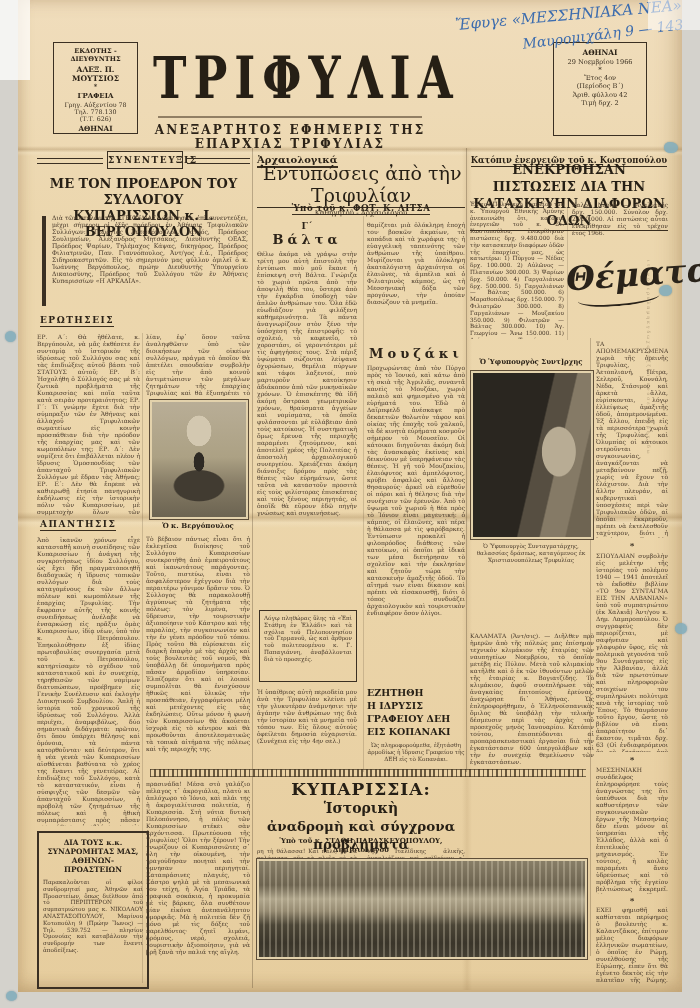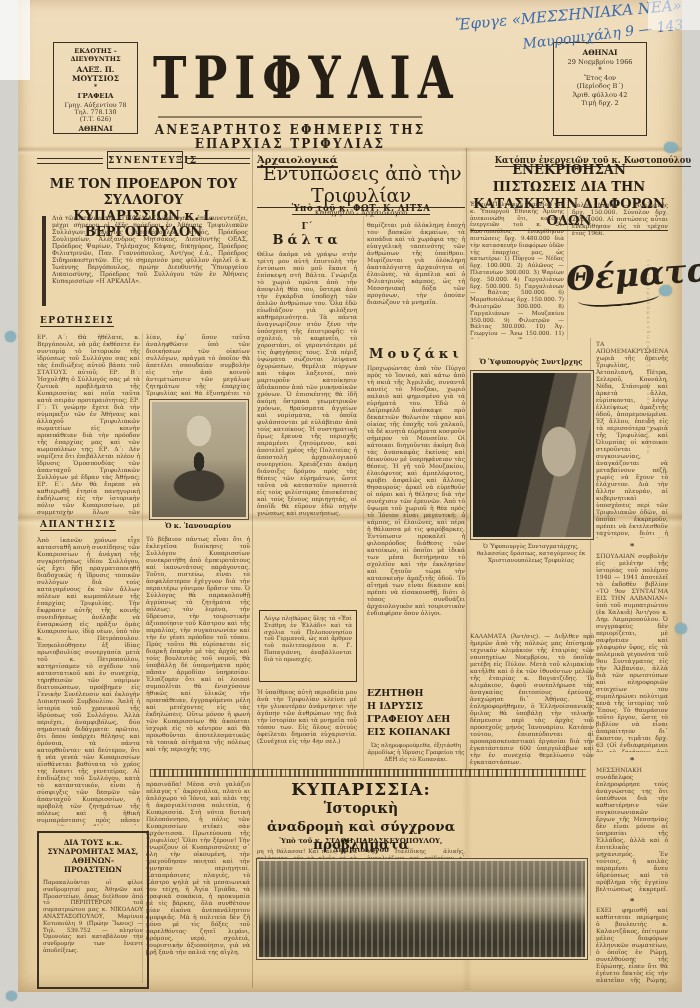--- a/index.html
+++ b/index.html
@@ -107,21 +107,21 @@
     <div class="b ink ctr" style="font-size:7.4px;line-height:9px;">
       <span>ΔΙΑ ΤΟΥΣ κ.κ.</span><br>
       <span>ΣΥΝΔΡΟΜΗΤΑΣ ΜΑΣ,</span><br>
       <span>ΑΘΗΝΩΝ-ΠΡΟΑΣΤΕΙΩΝ</span>
     </div>
     <div class="t2" style="margin-top:5px;height:104px;">Παρακαλοῦνται οἱ φίλοι συνδρομηταί μας, Ἀθηνῶν καὶ Προαστείων, ὅπως διέλθουν ἀπὸ τὸ ΠΕΡΙΠΤΕΡΟΝ τοῦ συμπατριώτου μας κ. ΝΙΚΟΛΑΟΥ ΑΝΑΣΤΑΣΟΠΟΥΛΟΥ, Μαρίνου Κοτοπούλη 9 (Πρώην Ἴωνος) — Τηλ. 539.752 — πλησίον Ὁμονοίας καὶ καταβάλουν τὴν συνδρομήν των ἔναντι ἀποδείξεως.</div>
   </div>
 
   <div class="c t" style="left:128px;top:333px;width:104px;height:63px;">λίαν, ἐφ᾽ ὅσον ταῦτα ἀναληφθῶσιν ὑπὸ τῶν διοικήσεων τῶν οἰκείων συλλόγων, πράγμα τὸ ὁποῖον θὰ ἀπετέλει σπουδαίαν συμβολὴν εἰς τὴν ἀπὸ κοινοῦ ἀντιμετώπισιν τῶν μεγάλων ζητημάτων τῆς ἐπαρχίας Τριφυλίας καὶ θὰ ἐξυπηρέτει τὸ κοινὸν συμφέρον ὅλων τῶν ἀποδήμων.</div>
   <div class="c photo-frame portrait" style="left:131px;top:399px;width:98px;height:119px;"></div>
-  <div class="c b ctr ink" style="left:128px;top:521px;width:104px;font-size:7px;">Ὁ κ. Ἰανουαρίου</div>
+  <div class="c b ctr ink" style="left:128px;top:521px;width:104px;font-size:7px;">Ὁ κ. Βεργόπουλος</div>
   <div class="c t" style="left:128px;top:535px;width:104px;height:230px;">Τὸ βέβαιον πάντως εἶναι ὅτι ἡ ἐκλεγεῖσα διοίκησις τοῦ Συλλόγου Κυπαρισσίων συνεκροτήθη ἀπὸ ἐμπειροτάτους καὶ ἱκανωτάτους παράγοντας. Τοῦτο, πιστεύω, εἶναι τὸ ἀσφαλέστερον ἐχέγγυον διὰ τὴν περαιτέρω γόνιμον δρᾶσιν του. Ὁ Σύλλογος θὰ παρακολουθῇ ἀγρύπνως τὰ ζητήματα τῆς πόλεως: τὸν λιμένα, τὴν ὕδρευσιν, τὴν τουριστικὴν ἀξιοποίησιν τοῦ Κάστρου καὶ τῆς παραλίας, τὴν συγκοινωνίαν καὶ τὴν ἐν γένει πρόοδον τοῦ τόπου. Πρὸς τοῦτο θὰ εὑρίσκεται εἰς διαρκῆ ἐπαφὴν μὲ τὰς ἀρχὰς καὶ τοὺς βουλευτὰς τοῦ νομοῦ, θὰ ὑποβάλλῃ δὲ ὑπομνήματα πρὸς πᾶσαν ἁρμοδίαν ὑπηρεσίαν. Ἐλπίζομεν ὅτι καὶ οἱ λοιποὶ συμπολῖται θὰ ἐνισχύσουν ἠθικῶς καὶ ὑλικῶς τὴν προσπάθειαν, ἐγγραφόμενοι μέλη καὶ μετέχοντες εἰς τὰς ἐκδηλώσεις. Οὕτω μόνον ἡ φωνὴ τῶν Κυπαρισσίων θὰ ἀκούεται ἰσχυρὰ εἰς τὸ κέντρον καὶ θὰ προωθοῦνται ἀποτελεσματικῶς τὰ τοπικὰ αἰτήματα τῆς πόλεως καὶ τῆς περιοχῆς της.</div>
   <div class="c t" style="left:128px;top:780px;width:104px;height:206px;">πρασινάδα! Μέσα στὸ γαλάζιο πέλαγος τ᾽ ἀκρογιάλια, πλατὺ κι ἁπλόχωρο τὸ Ἰόνιο, καὶ πλάι της ἡ ἀκρογιαλίτισσα πολιτεία, ἡ Κυπαρισσία. Στὴ νότια δυτικὴ Πελοπόννησο, ἡ πόλις τῶν Κυπαρισσίων στέκει σὰν ἀρχόντισσα. Πρωτεύουσα τῆς Τριφυλίας! Ὅλοι τὴν ξέρουν! Τὴν γνωρίζουν οἱ Κυπαρισσιῶτες σ᾽ ὅλη τὴν οἰκουμένη, τὴν τραγούδησαν ποιηταὶ καὶ τὴν ὕμνησαν περιηγηταί. Καταπράσινες πλαγιές, τὸ Κάστρο ψηλὰ μὲ τὰ μεσαιωνικά του τείχη, ἡ Ἁγία Τριάδα, τὰ γραφικὰ σοκάκια, ἡ προκυμαία μὲ τὶς βάρκες, ὅλα συνθέτουν μίαν εἰκόνα ἀνεπανάληπτου ὀμορφιᾶς. Μὰ ἡ πολιτεία δὲν ζῆ μόνο μὲ τὶς δόξες τοῦ παρελθόντος· ζητεῖ λιμάνι, δρόμους, νερό, σχολειά, τουριστικὴν ἀξιοποίησιν, γιὰ νὰ βρῆ ξανὰ τὴν παλιά της αἴγλη.</div>
 
   <div class="c" style="left:239px;top:148px;">
     <span class="b ink" style="font-size:10px;border-bottom:2px solid #3a2f20;padding-bottom:1px;">Ἀρχαιολογικά</span>
   </div>
   <div class="c ctr" style="left:239px;top:162px;width:208px;text-decoration:underline;">
     <span class="u hl" style="font-size:19px;">Ἐντυπώσεις ἀπὸ τὴν Τριφυλίαν</span>
   </div>
   <div class="c ctr" style="left:239px;top:196px;width:208px;">
@@ -156,21 +156,21 @@
   <div class="c ctr hl" style="left:237px;top:780px;width:212px;line-height:18px;">
     <span class="b" style="font-size:17px;letter-spacing:1px;">ΚΥΠΑΡΙΣΣΙΑ:</span>
     <span class="b" style="font-size:14px;">Ἱστορικὴ</span><br>
     <span class="b" style="font-size:13.5px;">ἀναδρομὴ καὶ σύγχρονα</span><br>
     <span class="b" style="font-size:13.5px;">προβλήματα</span>
   </div>
   <div class="c t2" style="left:239px;top:848px;width:100px;height:28px;">ρη τὴ θάλασσα! Καὶ πάλι, μὲ τὰ πελάγιστα, τῆς τὰ πλοῖα μὲ τὰ γαλανά, καθαρὰ νερά της! Τῆς οἱ ἀπέραντες πευκάδες κι ἡ ἀμμουδιά της! Τὰ χιλιόχρωμα πλάτη κι ἡ δαντέλα της!</div>
   <div class="c t2" style="left:349px;top:848px;width:98px;height:28px;">τῆς Ἰταλίδικης ἁλικῆς, ἀγκαλιάζουν καὶ χαϊδεύουν τ᾽ ἀπαρχαιωμένα φρύδια τοῦ ἀπέραντου Κάστρου τῆς, ποὺ κρίνουνε δῶθε καὶ κεῖθε. Μέχρι (Συνέχεια εἰς τὴν 2αν σελ.)</div>
   <div class="c photo-frame panorama" style="left:238px;top:858px;width:330px;height:100px;"></div>
 
-  <div class="c ctr" style="left:452px;top:148px;width:198px;margin-left:24px;">
+  <div class="c ctr" style="left:452px;top:148px;width:198px;">
     <span class="u b ink" style="font-size:8.4px;">Κατόπιν ἐνεργειῶν τοῦ κ. Κωστοπούλου</span>
   </div>
   <div class="c ctr hl" style="left:452px;top:161px;width:198px;font-weight:bold;font-size:13px;line-height:17px;">
     <span>ΕΝΕΚΡΙΘΗΣΑΝ ΠΙΣΤΩΣΕΙΣ ΔΙΑ ΤΗΝ</span><br>
     <span class="u">ΚΑΤΑΣΚΕΥΗΝ ΔΙΑΦΟΡΩΝ ΟΔΩΝ</span>
   </div>
   <div class="c t2" style="left:452px;top:201px;width:94px;height:138px;">Ἐκ τοῦ Πολιτικοῦ Γραφείου τοῦ κ. Ὑπουργοῦ Ἐθνικῆς Ἀμύνης ἀνεκοινώθη ὅτι, κατόπιν ἐνεργειῶν τοῦ κ. Στ. Κωστοπούλου, ἐνεκρίθησαν πιστώσεις δρχ. 9.480.000 διὰ τὴν κατασκευὴν διαφόρων ὁδῶν τῆς ἐπαρχίας μας, ὡς κατωτέρω: 1) Πύργου — Νέδας δρχ. 100.000. 2) Αὐλῶνος — Πλατανίων 300.000. 3) Ψαρίων δρχ. 50.000. 4) Γαργαλιάνων δρχ. 500.000. 5) Γαργαλιάνων — Βάλτας 500.000. 6) Μαραθοπόλεως δρχ. 150.000. 7) Φιλιατρῶν 300.000. 8) Γαργαλιάνων — Μουζακίου 350.000. 9) Φιλιατρῶν — Βάλτας 300.000. 10) Ἁγ. Γεωργίου — Ἄνω 150.000. 11) Λεύκης — Τραγάνας — Ρωμανοῦ 300.000 καὶ 12)</div>
   <div class="c t" style="left:554px;top:201px;width:96px;height:56px;">Καλοῦ Νεροῦ — Ἀγαλιανῆς δρχ. 150.000. Σύνολον δρχ. 2.750.000. Αἱ πιστώσεις αὗται ἐνεκρίθησαν εἰς τὸ τρέχον ἔτος 1966.</div>
 
   <div class="c script ctr" style="left:548px;top:256px;width:104px;font-size:33px;transform:rotate(-4deg);">Θέματα</div>

